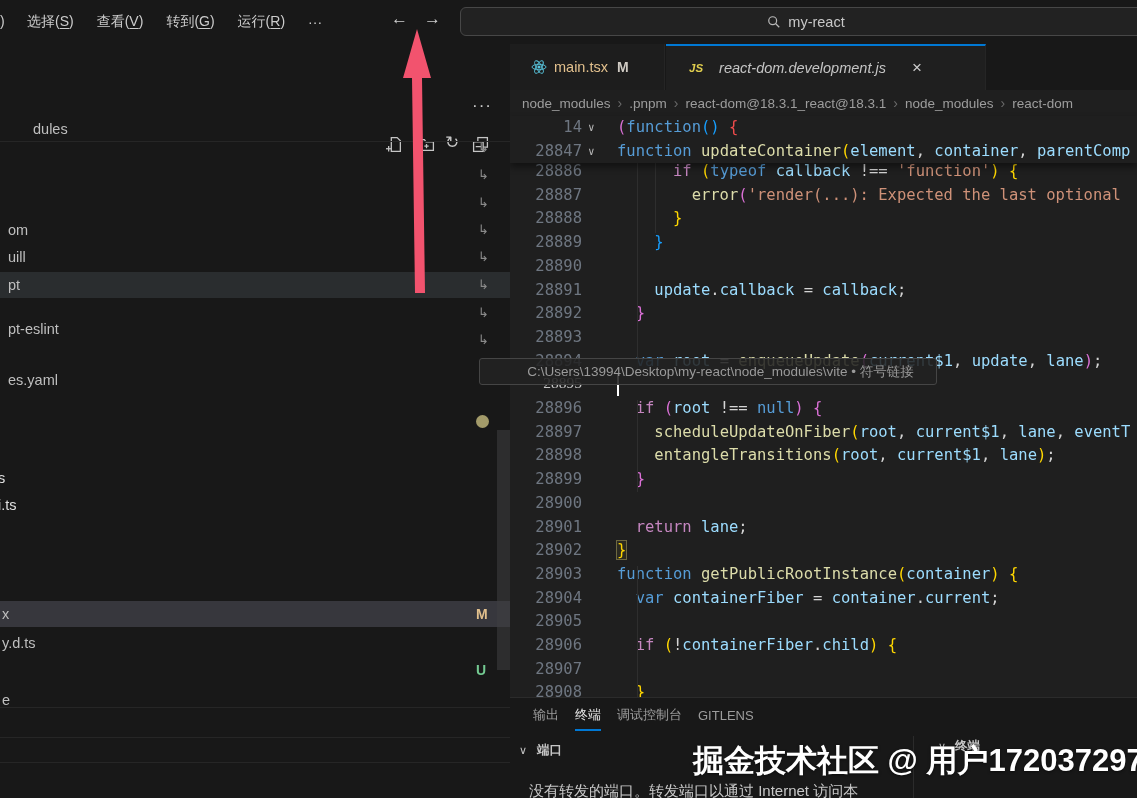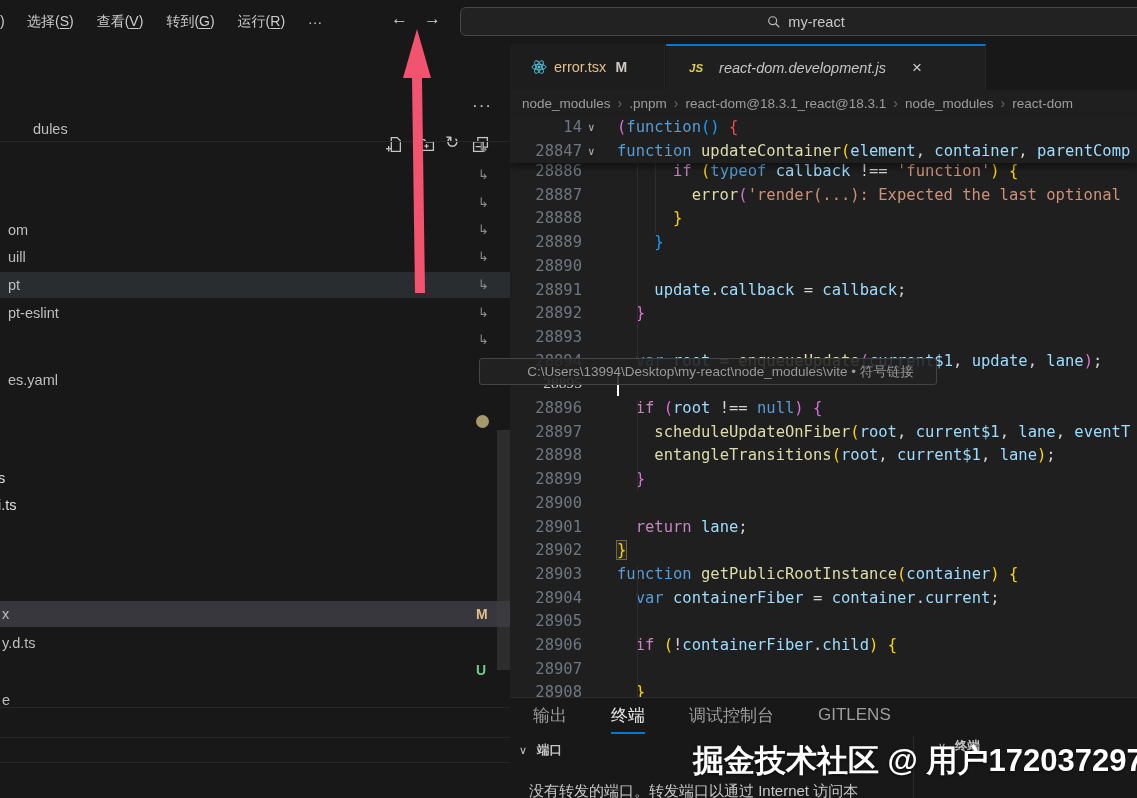--- a/index.html
+++ b/index.html
@@ -57,21 +57,21 @@
   .tk-s{color:#ce9178;} .tk-w{color:#d4d4d4;} .tk-y{color:#ffd700;} .tk-m{color:#da70d6;}
   .tk-u{color:#179fff;} .tk-r{color:#f14c4c;}
   .tk-yb{color:#ffd700;outline:1px solid rgba(190,180,100,.5);background:rgba(95,90,45,.2);}
   .guide{position:absolute;width:1px;background:#2e2e2e;}
   #cursor{left:107px;width:2px;height:22px;background:#ffffff;z-index:4;}
   
   #tooltip{left:479px;top:358px;width:458px;height:27px;background:rgba(34,34,34,.88);border:1px solid #454545;
      border-radius:3px;z-index:40;line-height:26px;padding-left:25px;box-sizing:border-box;font-size:13.5px;color:#9a9a9a;white-space:nowrap;overflow:hidden;text-align:center;}
   
   #panel{left:510px;top:697px;width:627px;height:101px;background:#181818;border-top:1px solid #2b2b2b;overflow:hidden;}
-  #panel-tabs{left:23px;top:6px;display:flex;gap:44px;font-size:17px;color:#9d9d9d;height:26px;align-items:center;text-align:right;}
+  #panel-tabs{left:23px;top:6px;display:flex;gap:16px;font-size:13px;color:#9d9d9d;height:26px;align-items:center;text-align:right;}
   #panel-tabs .ptab{position:relative;padding-bottom:4px;}
   #panel-tabs .ptab.active{color:#e7e7e7;}
   #panel-tabs .ptab.active:after{content:"";position:absolute;left:0;right:0;bottom:-3px;height:2px;background:#0078d4;}
   .pane-head{font-size:12.5px;font-weight:bold;color:#c5c5c5;}
   .pane-chev{font-size:11px;color:#c5c5c5;}
   #panel-vdiv{left:403px;top:38px;width:1px;height:63px;background:#2b2b2b;}
   #ports-empty{left:19px;top:84px;width:400px;font-size:15px;color:#c8c8c8;}
   
   #watermark{left:693px;top:740px;font-size:31px;font-weight:bold;color:#ffffff;z-index:60;white-space:nowrap;
      text-shadow:0 1px 3px rgba(0,0,0,.55);}
@@ -141,21 +141,21 @@
         </div>
         <div class="sb-row abs" style="top: 200px;">
           <span class="lbl" style="left: 8px;">uill</span>
           <span class="symlink">↳</span>
         </div>
         <div class="sb-row abs sel1" style="top: 228px;">
           <span class="lbl" style="left: 8px;">pt</span>
           <span class="symlink">↳</span>
         </div>
         <div class="sb-row abs" style="top: 256px;">
-          <span class="lbl" style="left: 8px;">pt-eslint</span>
+          <span class="lbl" style="left: 8px; margin-top: 16px;">pt-eslint</span>
           <span class="symlink">↳</span>
         </div>
         <div class="sb-row abs" style="top: 283px;">
           <span class="symlink">↳</span>
         </div>
         <div class="sb-row abs" style="top: 311px;">
           <span class="lbl" style="left: 8px; margin-top: 12px;">es.yaml</span>
         </div>
         <div class="sb-row abs bright" style="top: 421px;">
           <span class="lbl" style="left: -6px;">ts</span>
@@ -186,21 +186,21 @@
 
   <div id="editor" class="abs">
     <div id="tabbar" class="abs">
       <div id="tab1" class="tab">
         <svg class="icon" width="16" height="16" viewBox="0 0 16 16">
           <circle cx="8" cy="8" r="1.6" fill="#58c4dc"></circle>
           <ellipse cx="8" cy="8" rx="7" ry="2.7" fill="none" stroke="#58c4dc" stroke-width="0.9"></ellipse>
           <ellipse cx="8" cy="8" rx="7" ry="2.7" fill="none" stroke="#58c4dc" stroke-width="0.9" transform="rotate(60 8 8)"></ellipse>
           <ellipse cx="8" cy="8" rx="7" ry="2.7" fill="none" stroke="#58c4dc" stroke-width="0.9" transform="rotate(120 8 8)"></ellipse>
         </svg>
-        <span class="tname">error.tsx</span>
+        <span class="tname">main.tsx</span>
         <span class="tbadge">M</span>
       </div>
       <div id="tab2" class="tab">
         <span id="js-badge">JS</span>
         <span class="tname">react-dom.development.js</span>
         <span class="close">×</span>
       </div>
     </div>
     <div id="breadcrumb" class="abs">
         <span>node_modules</span>

